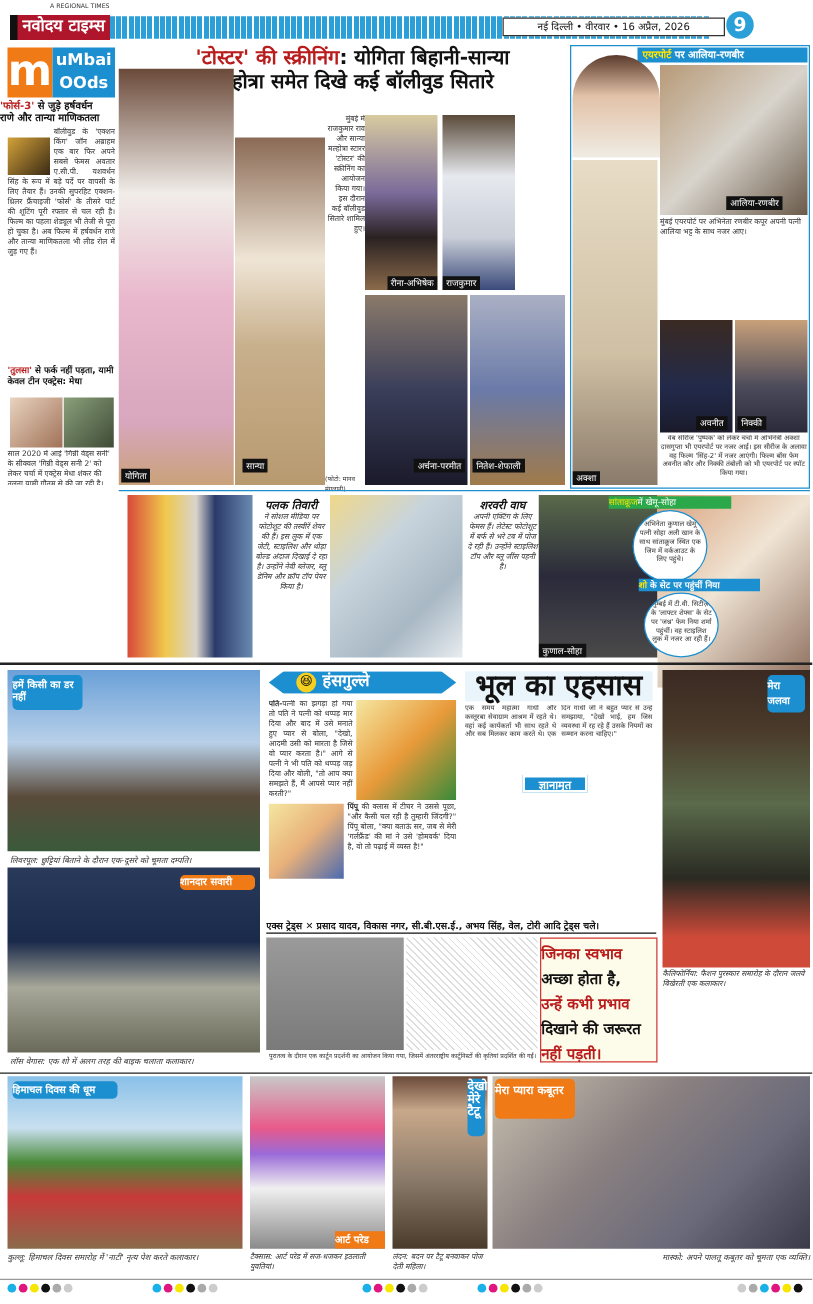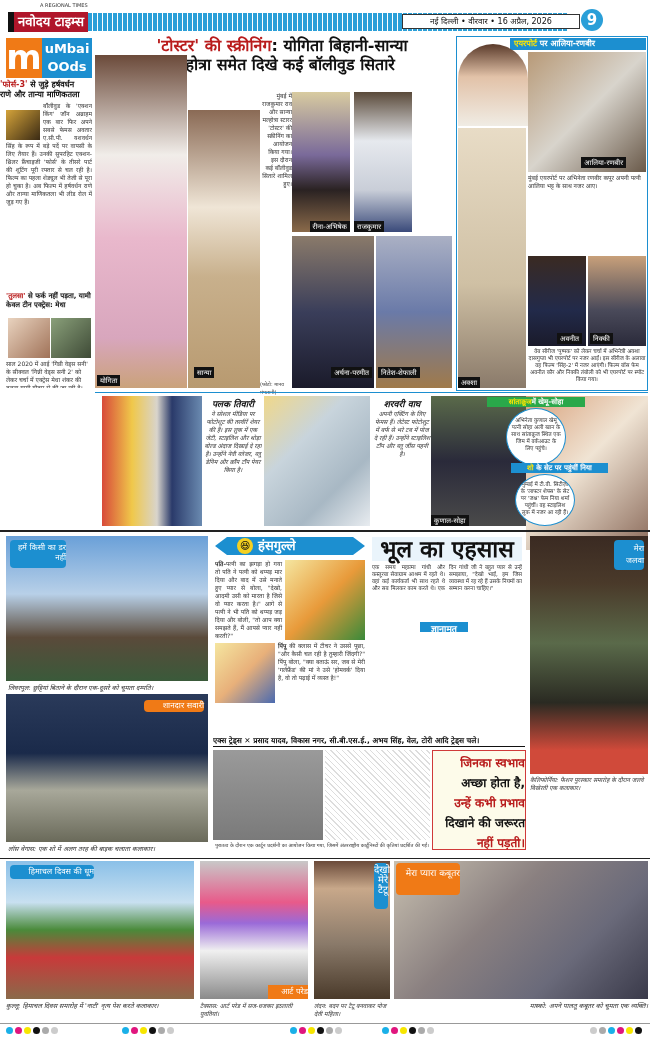--- a/index.html
+++ b/index.html
@@ -11,21 +11,21 @@
 .stripes{left:88px;top:13px;width:480px;height:18px;background:repeating-linear-gradient(90deg,#2a9fd8 0 4px,#fff 4px 5px)}
 .section{left:240px;top:7px;width:125px;height:26px;background:#fff;border:1.5px solid #222;border-radius:3px;text-align:center;font-size:17px;font-weight:bold;color:#c2182b;line-height:23px}
 .date{left:402px;top:14px;width:178px;height:15px;background:#fff;border:1px solid #333;font-size:8px;line-height:13px;text-align:center}
 .pgnum{left:581px;top:9px;width:22px;height:22px;border-radius:50%;background:#2a9fd8;color:#fff;font-size:15px;font-weight:bold;text-align:center;line-height:22px}
 .photo{background:linear-gradient(135deg,#c9b59a,#8a7560);overflow:hidden}
 .cap{background:#111;color:#fff;font-size:7px;padding:1px 3px;position:absolute}
 .bodytext{font-size:6px;line-height:8px;color:#333}
 .mumbai-m{left:6px;top:38px;width:36px;height:40px;background:#f07a16;color:#fff;font-size:34px;font-weight:bold;line-height:38px;text-align:center}
 .mumbai-t{left:42px;top:38px;width:50px;height:40px;background:#1c8fd0;color:#fff;font-size:13px;font-weight:bold;line-height:18px;text-align:center;padding-top:2px}
 .blue{color:#b91c1c}
-.tag{position:absolute;color:#fff;font-weight:normal;text-align:right;border-radius:4px}
+.tag{position:absolute;color:#fff;font-weight:bold;text-align:left;border-radius:4px}
 .rule{background:#222;height:1px}
 .dots{display:flex;gap:2px}
 .dots span{width:7px;height:7px;border-radius:50%;display:inline-block}
 </style>
 </head>
 <body>
 
 <div class="abs hdr">
   <div class="abs brand-sub">A REGIONAL TIMES</div>
   <div class="abs brand">नवोदय टाइम्स</div>
@@ -107,25 +107,25 @@
 <div class="abs bodytext" style="left:204px;top:410px;width:58px;height:116px;overflow:hidden;font-style:italic;text-align:center">ने सोशल मीडिया पर फोटोशूट की तस्वीरें शेयर की हैं। इस लुक में एक जेटी, स्टाइलिश और थोड़ा बोल्ड अंदाज दिखाई दे रहा है। उन्होंने नेवी ब्लेजर, ब्लू डेनिम और क्रॉप टॉप पेयर किया है।</div>
 <div class="abs photo" style="left:264px;top:396px;width:106px;height:130px;background:linear-gradient(135deg,#f0d88a,#c8d4dc 35%,#a8b8c4 70%,#e8ecf0)"></div>
 <div class="abs" style="left:373px;top:397px;width:58px;font-size:9px;font-weight:bold;font-style:italic;text-align:center">शरवरी वाघ</div>
 <div class="abs bodytext" style="left:373px;top:410px;width:58px;height:116px;overflow:hidden;font-style:italic;text-align:center">अपनी एक्टिंग के लिए फेमस हैं। लेटेस्ट फोटोशूट में बर्फ से भरे टब में पोज दे रही हैं। उन्होंने स्टाइलिश टॉप और ब्लू जींस पहनी है।</div>
 <div class="abs photo" style="left:431px;top:396px;width:95px;height:130px;background:linear-gradient(180deg,#5a6a4a,#2a2a3a 50%,#4a4a4a)">
   <span class="cap" style="left:0;bottom:0">कुणाल-सोहा</span>
 </div>
 <div class="abs photo" style="left:526px;top:396px;width:122px;height:154px;background:linear-gradient(135deg,#d8a07a,#f0e4d4 45%,#8a6a5a)">
   <span class="cap" style="right:2px;bottom:2px">निया</span>
 </div>
-<div class="abs" style="left:487px;top:397px;width:98px;height:10px;background:#2aa84a;color:#ffe600;font-size:7px;font-weight:bold;line-height:10px;text-align:center">
+<div class="abs" style="left:487px;top:397px;width:98px;height:10px;background:#2aa84a;color:#ffe600;font-size:7px;font-weight:normal;line-height:10px;text-align:left">
   <span>सांताक्रूज</span><span style="color:#fff">में खेमू-सोहा</span>
 </div>
 <div class="abs bodytext" style="left:506px;top:408px;width:60px;height:58px;border-radius:50%;background:#fff;border:1px solid #1c8fd0;font-size:5.5px;line-height:7px;text-align:center;padding:8px 4px;overflow:hidden">अभिनेता कुणाल खेमू पत्नी सोहा अली खान के साथ सांताक्रूज स्थित एक जिम में वर्कआउट के लिए पहुंचे।</div>
-<div class="abs" style="left:511px;top:463px;width:97px;height:10px;background:#1c8fd0;color:#fff;font-size:7px;font-weight:bold;line-height:10px;text-align:center">
+<div class="abs" style="left:511px;top:463px;width:97px;height:10px;background:#1c8fd0;color:#fff;font-size:7px;font-weight:bold;line-height:10px;text-align:left">
   <span style="color:#ffe600">शो</span> <span>के सेट पर पहुंचीं निया</span>
 </div>
 <div class="abs bodytext" style="left:515px;top:474px;width:60px;height:52px;border-radius:50%;background:#fff;border:1px solid #1c8fd0;font-size:5.5px;line-height:7px;text-align:center;padding:6px 4px;overflow:hidden">मुम्बई में टी.वी. सिटीज़ी के 'लाफ्टर शेफ्स' के सेट पर 'जश्न' फेम निया शर्मा पहुंचीं। वह स्टाइलिश लुक में नजर आ रही हैं।</div>
 
 <div class="abs rule" style="left:0;top:530px;width:650px;height:2px"></div>
 
 <div class="abs photo" style="left:6px;top:536px;width:202px;height:145px;background:linear-gradient(180deg,#6aa0d8,#b8d0e8 40%,#5a4a3a 70%,#3a5a3a)">
   <div class="tag" style="left:4px;top:4px;width:56px;height:28px;background:#1c8fd0;font-size:8px;line-height:10px;padding-top:3px">हमें किसी का डर नहीं</div>
 </div>
 <div class="abs bodytext" style="left:8px;top:684px;width:200px;font-style:italic;font-size:6.5px">लिवरपूल: छुट्टियां बिताने के दौरान एक-दूसरे को चूमता दम्पति।</div>
@@ -151,21 +151,21 @@
 <div class="abs photo" style="left:530px;top:536px;width:118px;height:238px;background:linear-gradient(180deg,#3a2a22,#4a3a2a 20%,#5a6a4a 45%,#2a2a22 70%,#d04a3a 90%)">
   <div class="tag" style="right:4px;top:4px;width:30px;height:30px;background:#1c8fd0;font-size:8px;line-height:12px;padding-top:3px">मेरा जलवा</div>
 </div>
 <div class="abs bodytext" style="left:530px;top:776px;width:118px;font-style:italic;font-size:6px">कैलिफोर्निया: फैशन पुरस्कार समारोह के दौरान जलवे बिखेरती एक कलाकार।</div>
 
 <div class="abs" style="left:213px;top:736px;width:312px;font-size:7.5px;font-weight:bold;line-height:10px;white-space:nowrap;overflow:hidden;border-bottom:1px solid #111">एक्स ट्रेड्स ✕ प्रसाद यादव, विकास नगर, सी.बी.एस.ई., अभय सिंह, वेल, टोरी आदि ट्रेड्स चले।</div>
 <div class="abs photo" style="left:213px;top:750px;width:110px;height:90px;background:linear-gradient(180deg,#9a9a9a,#7a7a7a)"></div>
 <div class="abs photo" style="left:325px;top:750px;width:105px;height:90px;background:repeating-linear-gradient(45deg,#fff 0 3px,#ddd 3px 4px)"></div>
 <div class="abs bodytext" style="left:213px;top:842px;width:218px;font-size:5px;line-height:7px;text-align:center">पुरातत्व के दौरान एक कार्टून प्रदर्शनी का आयोजन किया गया, जिसमें अंतरराष्ट्रीय कार्टूनिस्टों की कृतियां प्रदर्शित की गईं।</div>
 
-<div class="abs" style="left:432px;top:750px;width:94px;height:100px;border:1.5px solid #d03a3a;background:#fdfbea;text-align:right;font-weight:bold;font-size:12px;line-height:20px;padding-top:2px">
+<div class="abs" style="left:432px;top:750px;width:94px;height:100px;border:1.5px solid #d03a3a;background:#fdfbea;text-align:left;font-weight:bold;font-size:12px;line-height:20px;padding-top:2px">
   <div class="blue">जिनका स्वभाव</div>
   <div>अच्छा होता है,</div>
   <div class="blue">उन्हें कभी प्रभाव</div>
   <div>दिखाने की जरूरत</div>
   <div class="blue">नहीं पड़ती।</div>
 </div>
 
 <div class="abs rule" style="left:0;top:858px;width:650px"></div>
 
 <div class="abs photo" style="left:6px;top:861px;width:188px;height:138px;background:linear-gradient(180deg,#8ac0e8,#c8e0f0 30%,#4a8a3a 50%,#c83a3a 70%,#8a6a4a)">

